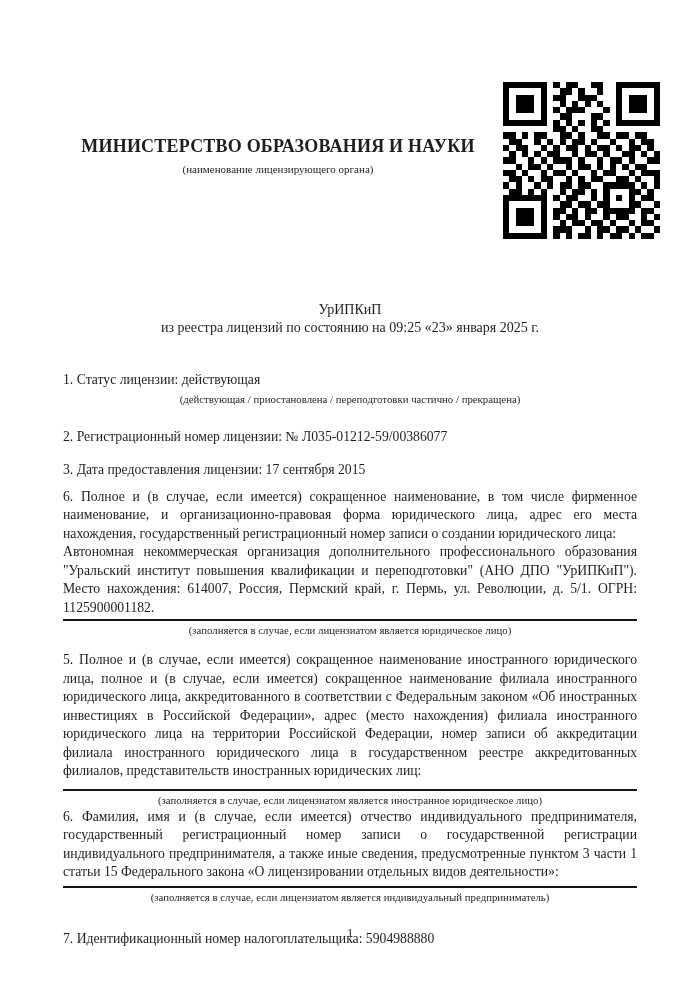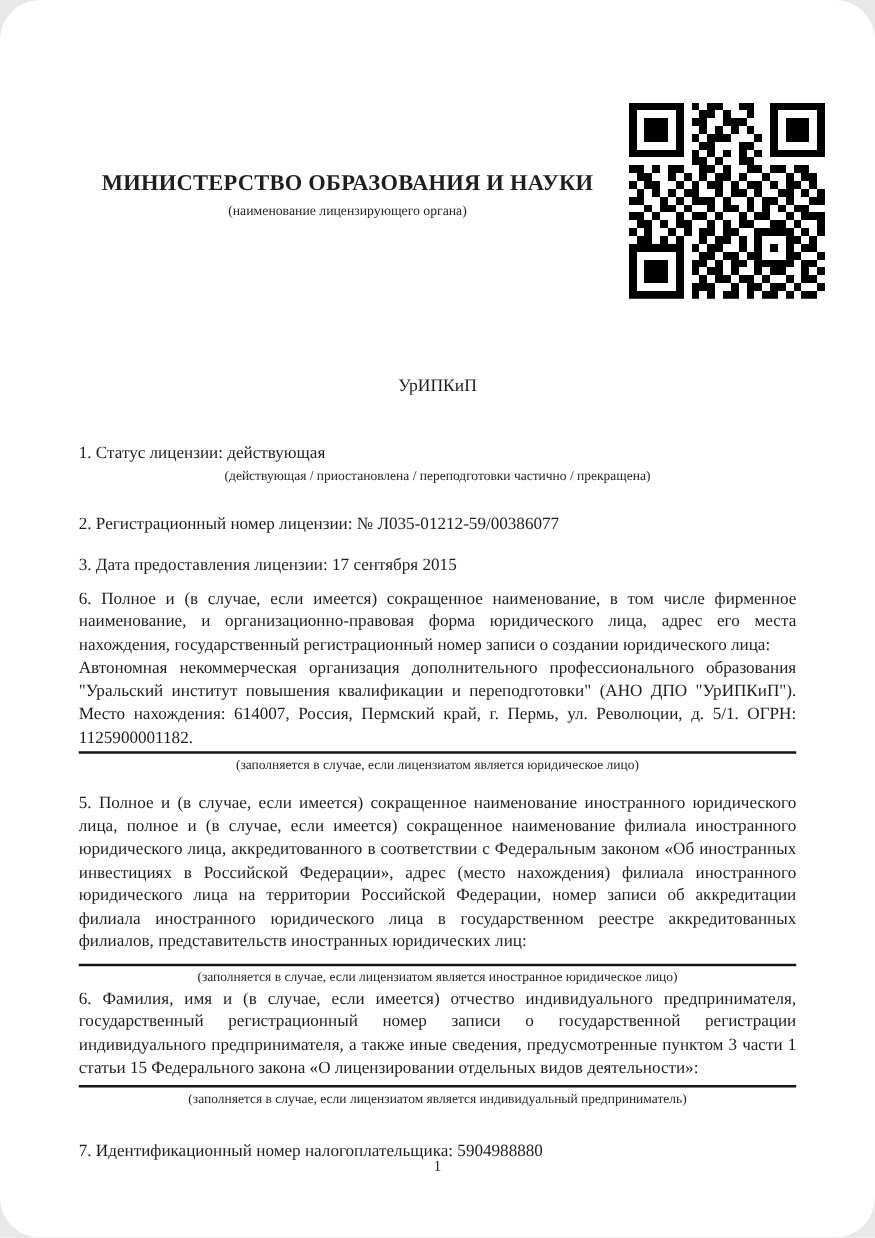--- a/index.html
+++ b/index.html
@@ -6,21 +6,20 @@
   html, body { background: #e8e8e8; }
   .page {
     position: relative;
     width: 700px;
     height: 990px;
     margin: 0 auto;
     background: #ffffff;
     font-family: "Liberation Serif", "DejaVu Serif", serif;
     color: #1e1e1e;
     overflow: hidden;
-    border-radius: 32px;
   }
   
   .ministry-block {
     position: absolute;
     top: 133px;
     left: 58px;
     width: 440px;
     text-align: center;
   }
   .ministry-line {
@@ -444,20 +443,21 @@
         <rect x="20" y="24" width="1" height="1"></rect>
         <rect x="22" y="24" width="1" height="1"></rect>
         <rect x="23" y="24" width="1" height="1"></rect>
       </svg>
     </div>
 
   <div class="content">
 
     <div class="doc-title">
       <div>УрИПКиП</div>
+      <div>из реестра лицензий по состоянию на 09:25 «23» января 2025 г.</div>
     </div>
 
     <div class="item mt-item1">1. Статус лицензии: действующая</div>
     <div class="note mt-note1">(действующая / приостановлена / переподготовки частично / прекращена)</div>
 
     <div class="item mt-item2">2. Регистрационный номер лицензии: № Л035-01212-59/00386077</div>
 
     <div class="item mt-item3">3. Дата предоставления лицензии: 17 сентября 2015</div>
 
     <div class="item just mt-item4">6. Полное и (в случае, если имеется) сокращенное наименование, в том числе фирменное наименование, и организационно-правовая форма юридического лица, адрес его места нахождения, государственный регистрационный номер записи о создании юридического лица:</div>

